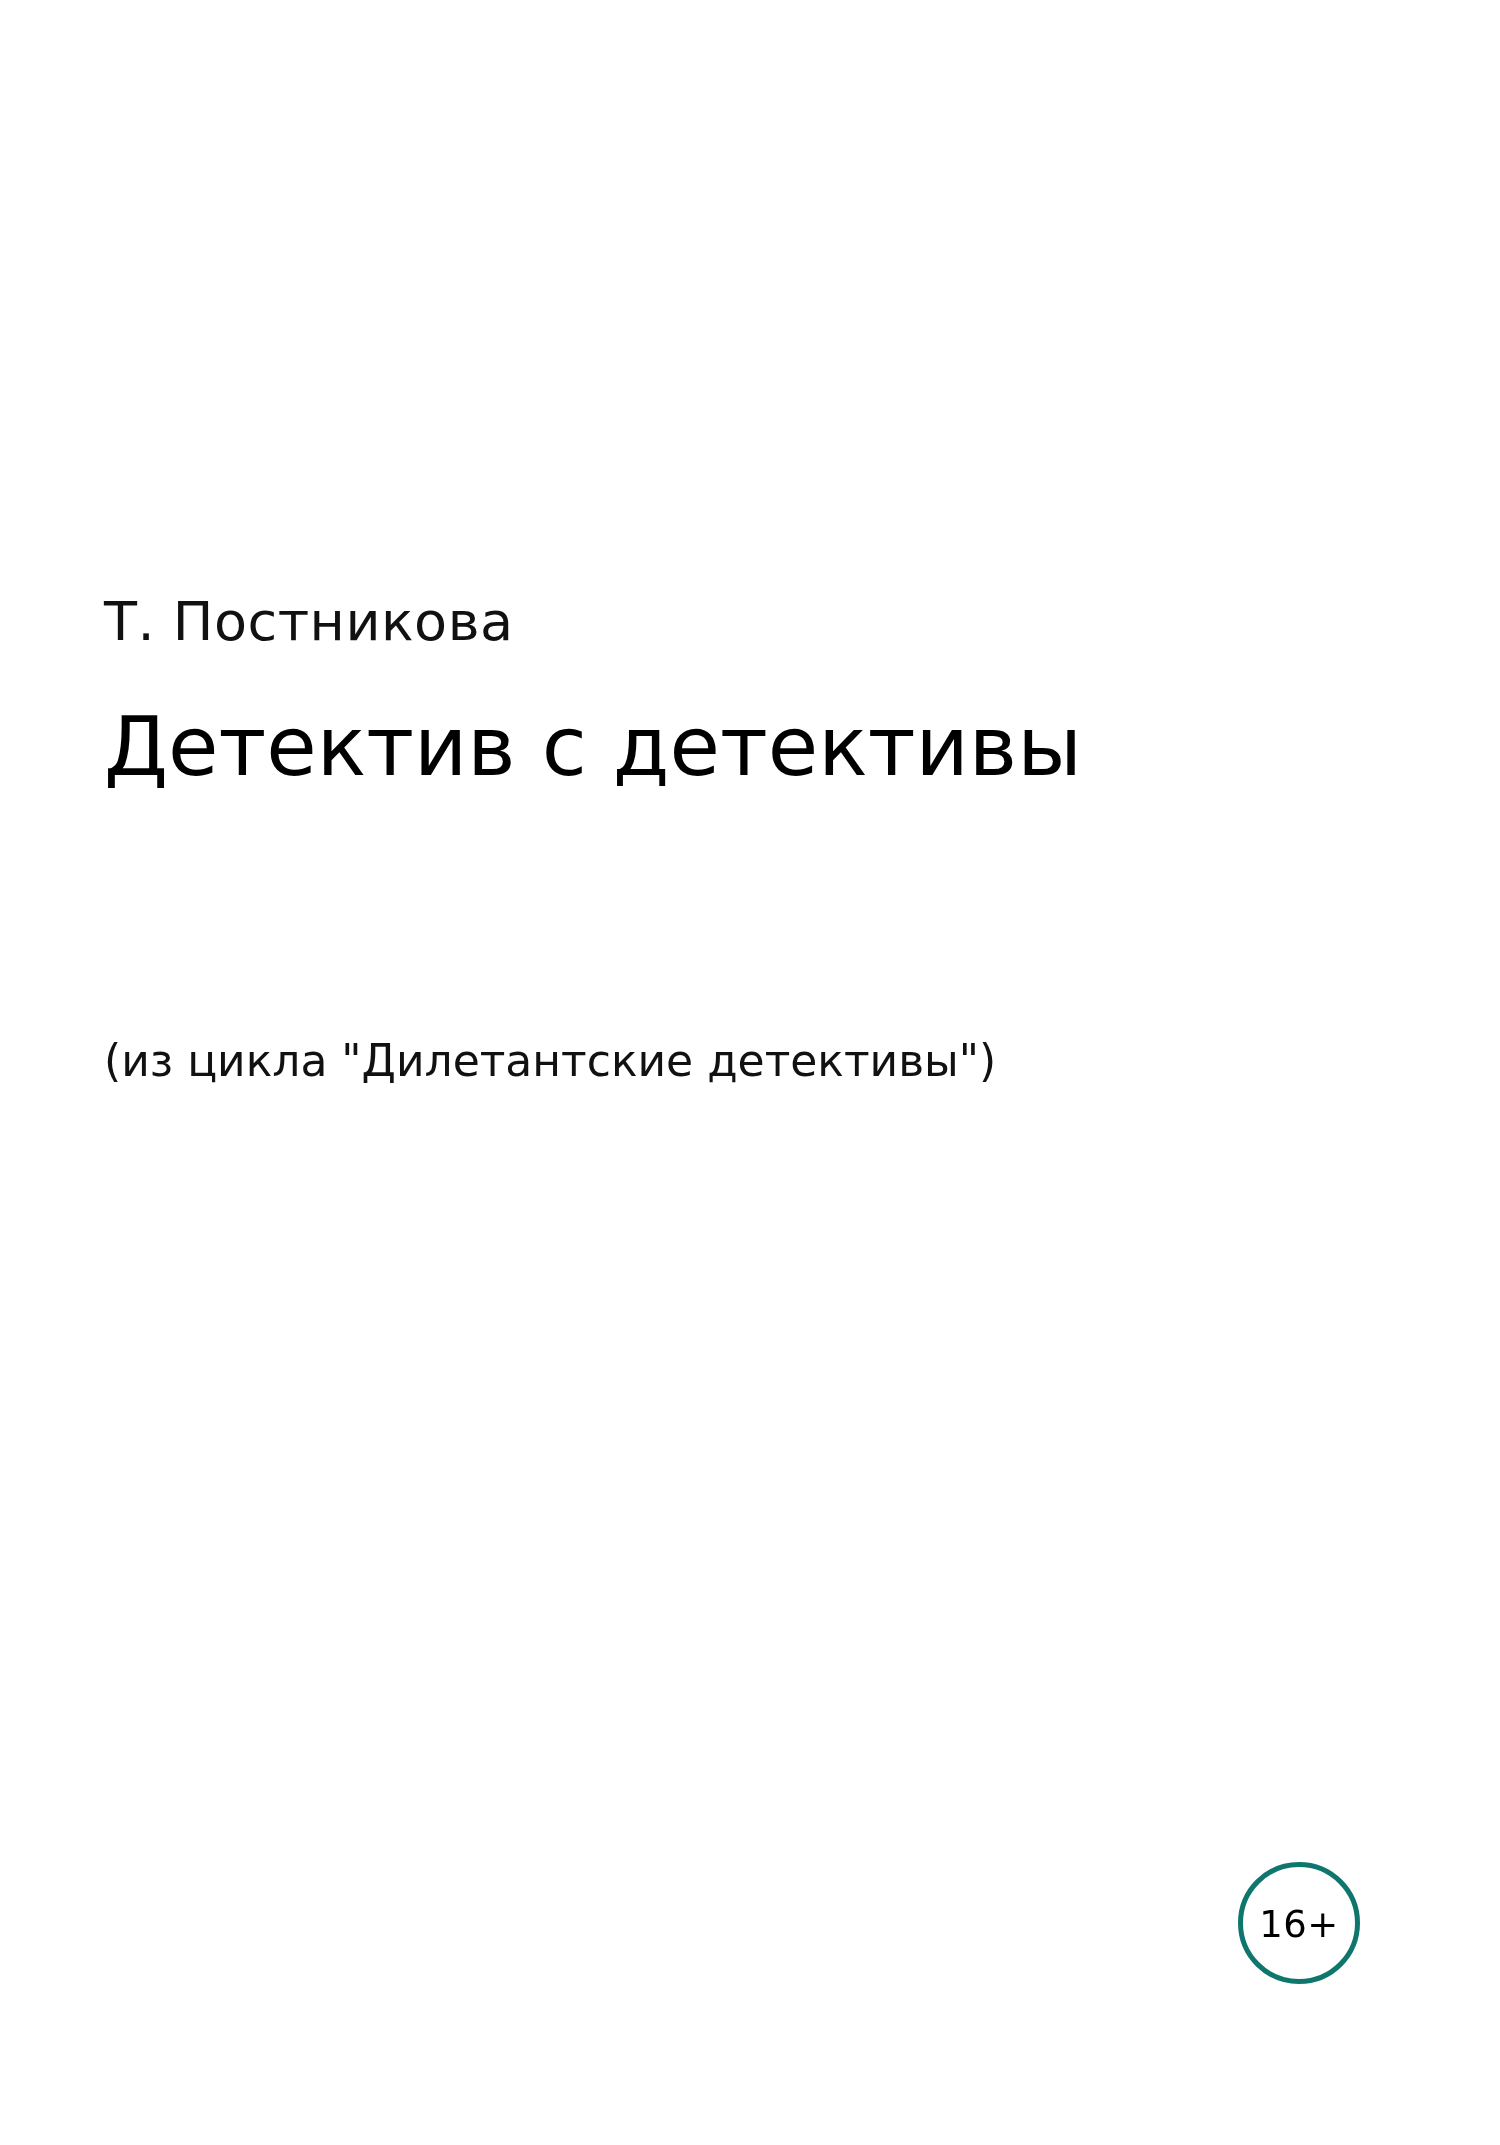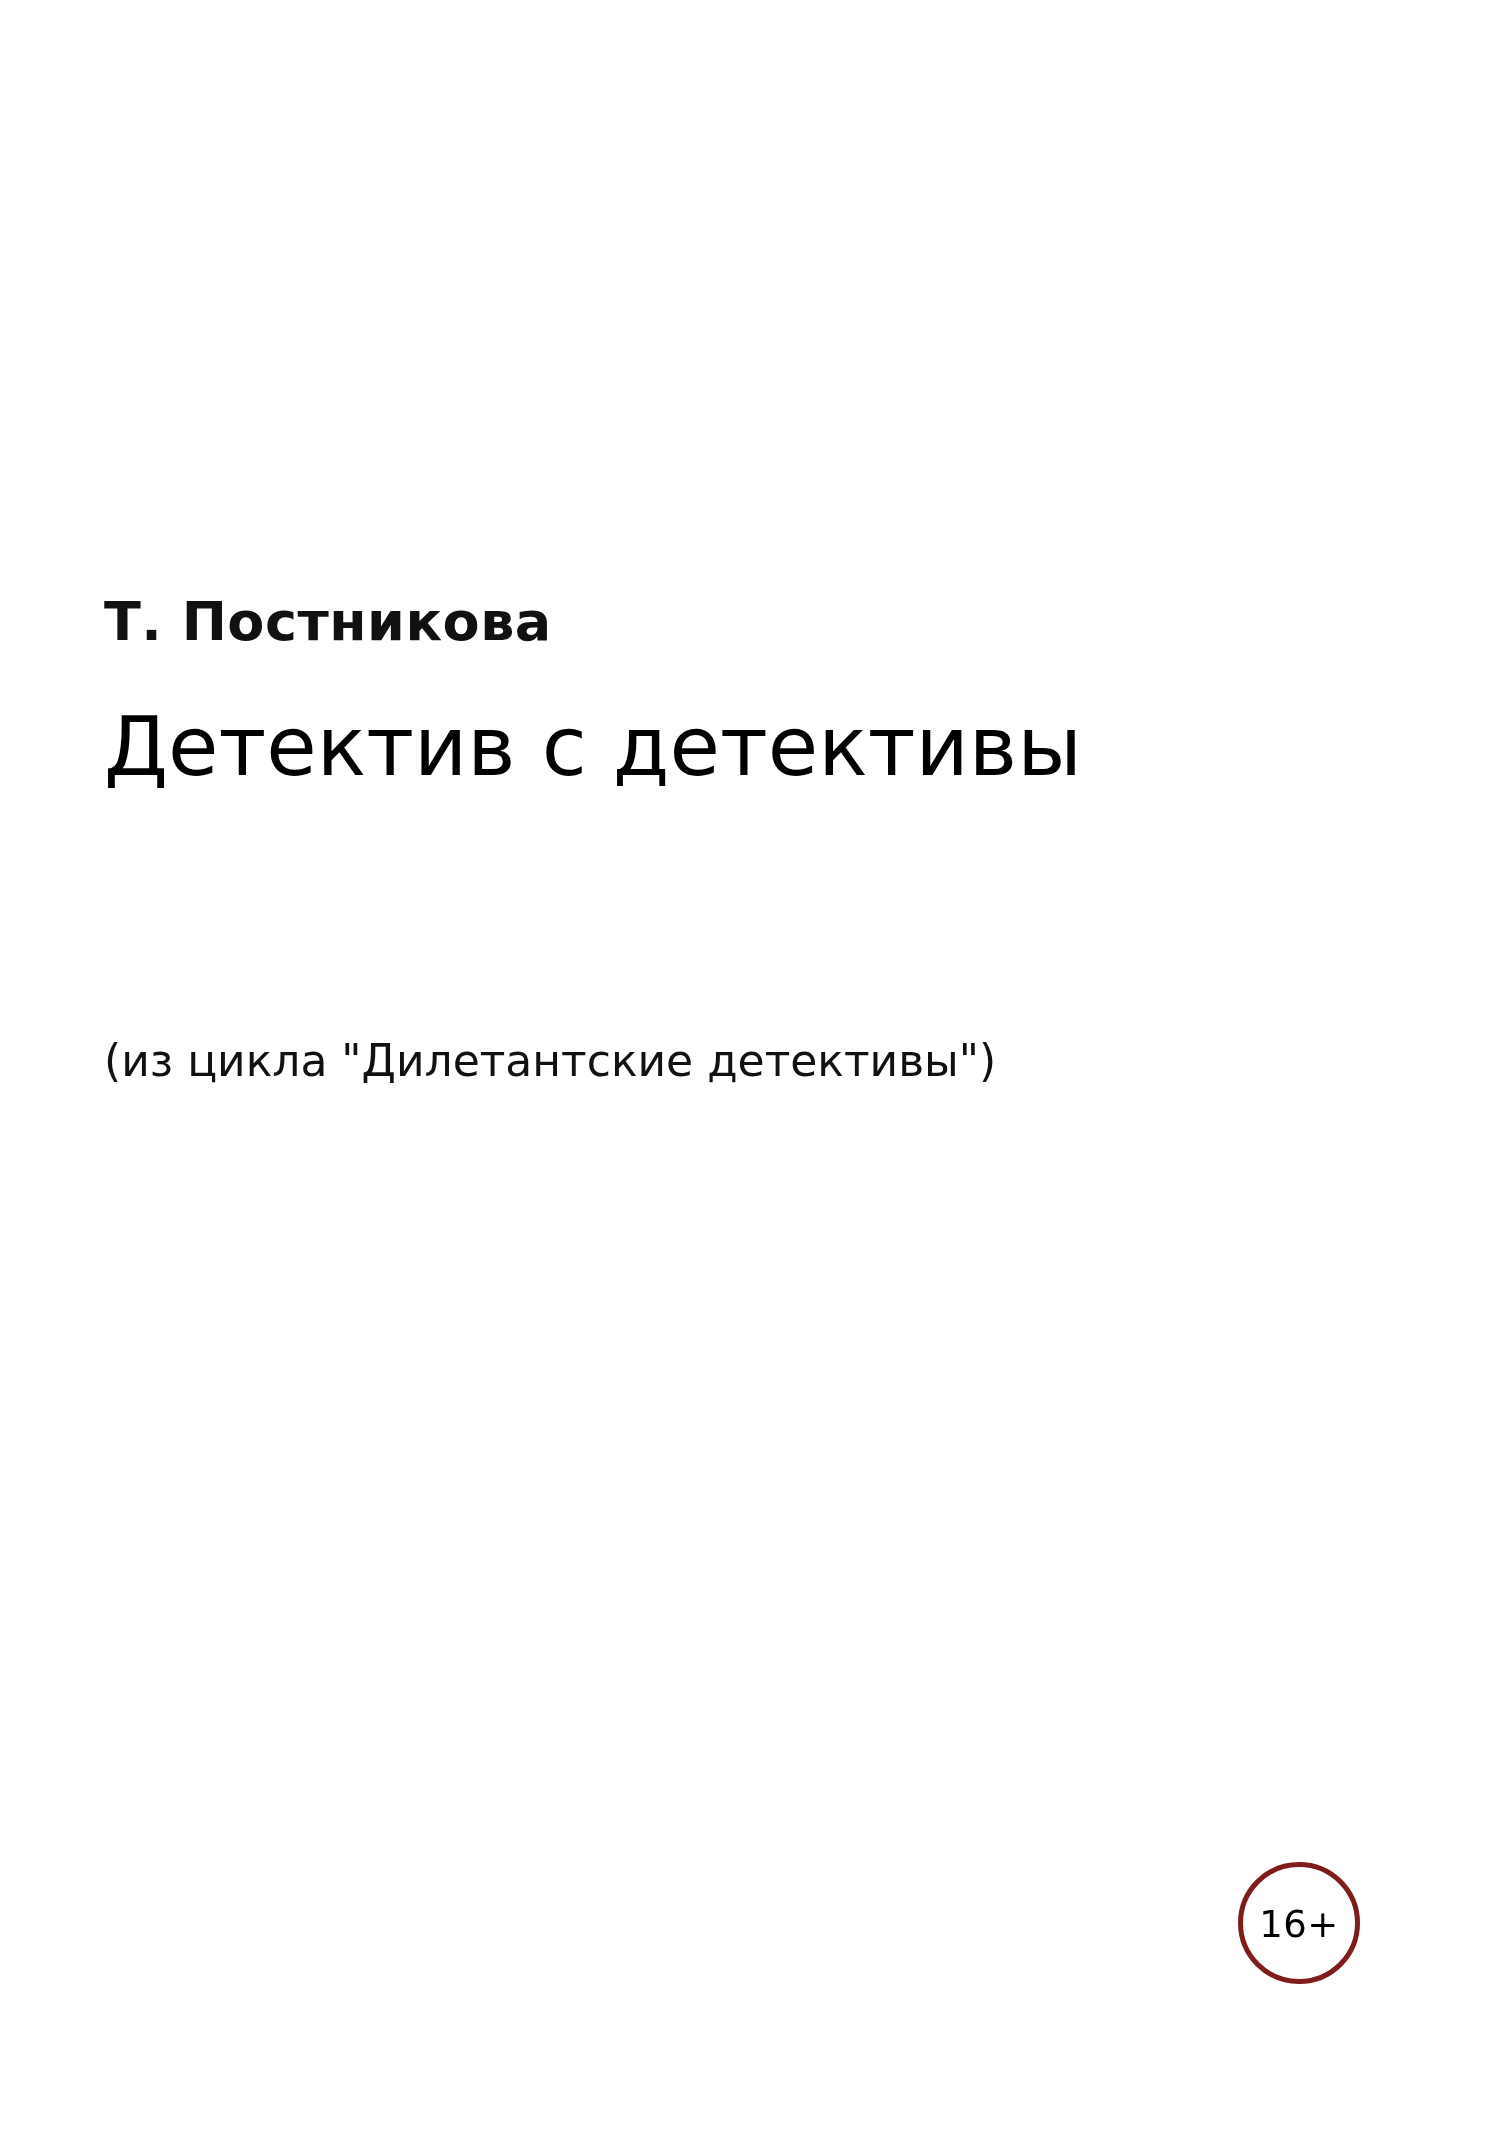--- a/index.html
+++ b/index.html
@@ -22,21 +22,21 @@
   }
   .text-block {
     position: absolute;
     left: 104px;
     top: 592px;
     width: 1200px;
   }
   .author {
     font-size: 54px;
     line-height: 1.1;
-    font-weight: 700;
+    font-weight: 400;
     letter-spacing: 0.5px;
     color: #111111;
     margin: 0 0 52px 0;
   }
   .title {
     font-size: 82px;
     line-height: 1.08;
     font-weight: 400;
     letter-spacing: 0px;
     color: #000000;
@@ -51,21 +51,21 @@
     line-height: 1.2;
     font-weight: 400;
     color: #111111;
   }
   .age-badge {
     position: absolute;
     left: 1238px;
     top: 1862px;
     width: 122px;
     height: 122px;
-    border: 5px solid #7f1d1d;
+    border: 5px solid #0f766e;
     border-radius: 50%;
     box-sizing: border-box;
     display: flex;
     align-items: center;
     justify-content: center;
   }
   .age-badge span {
     font-size: 37px;
     line-height: 1;
     font-weight: 400;

